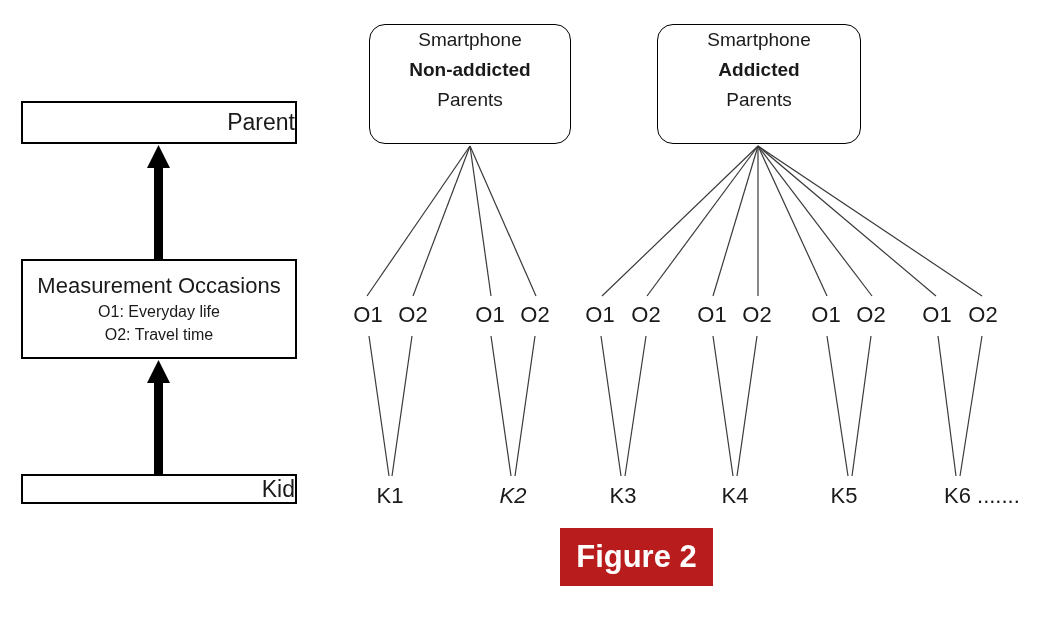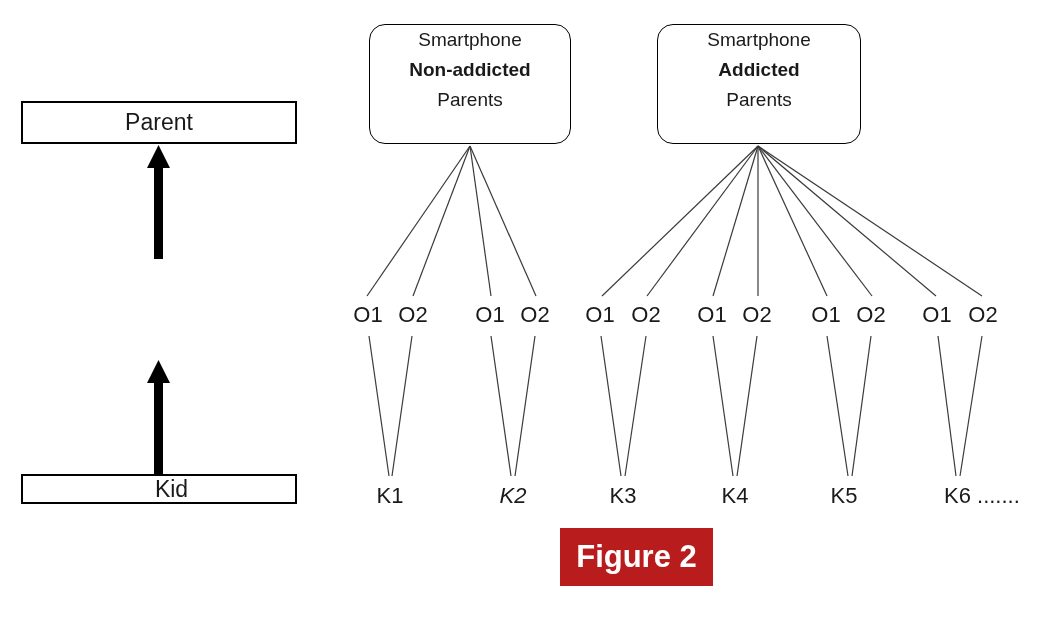--- a/index.html
+++ b/index.html
@@ -3,21 +3,21 @@
 <meta charset="utf-8">
 <style>
   html,body{margin:0;padding:0;background:#fff;}
   .canvas{
     position:relative;width:1054px;height:620px;background:#ffffff;
     font-family:"Liberation Sans", sans-serif;color:#1a1a1a;overflow:hidden;
   }
   .lines-layer{position:absolute;left:0;top:0;width:1054px;height:620px;}
   .rect-box{
     position:absolute;border:2px solid #000;background:#fff;
-    display:flex;align-items:center;justify-content:center;text-align:center;
+    display:flex;align-items:center;justify-content:flex-end;text-align:center;
     box-sizing:border-box;
   }
   .rect-box .big{font-size:23px;}
   .meas-box{flex-direction:column;justify-content:center;}
   .meas-title{font-size:22px;line-height:1.25;}
   .meas-sub{font-size:16px;line-height:1.45;}
   .rounded-box{
     position:absolute;border:1.5px solid #000;border-radius:16px;background:#fff;
     display:flex;flex-direction:column;align-items:center;justify-content:flex-start;
     text-align:center;box-sizing:border-box;font-size:19px;line-height:30px;
@@ -79,20 +79,25 @@
       <line x1="871" y1="336" x2="852" y2="476"></line>
       <line x1="938" y1="336" x2="956" y2="476"></line>
       <line x1="982" y1="336" x2="960" y2="476"></line>
     </g>
   </svg>
 
   <div class="rect-box" style="left:21px;top:101px;width:276px;height:43px;">
     <span class="big">Parent</span>
   </div>
 
+  <div class="rect-box meas-box" style="left:21px;top:259px;width:276px;height:100px;">
+    <div class="meas-title">Measurement Occasions</div>
+    <div class="meas-sub">O1: Everyday life</div>
+    <div class="meas-sub">O2: Travel time</div>
+  </div>
 
   <div class="rect-box" style="left:21px;top:474px;width:276px;height:30px;padding-left:25px;">
     <span class="big">Kid</span>
   </div>
 
   <div class="rounded-box" style="left:369px;top:24px;width:202px;height:120px;">
     <div>Smartphone</div>
     <div class="bold-line">Non-addicted</div>
     <div>Parents</div>
   </div>

